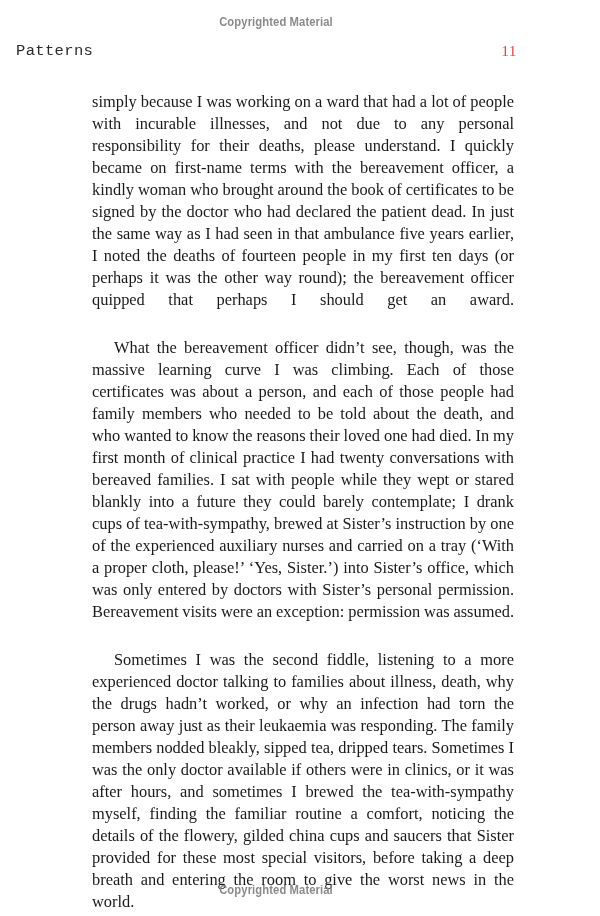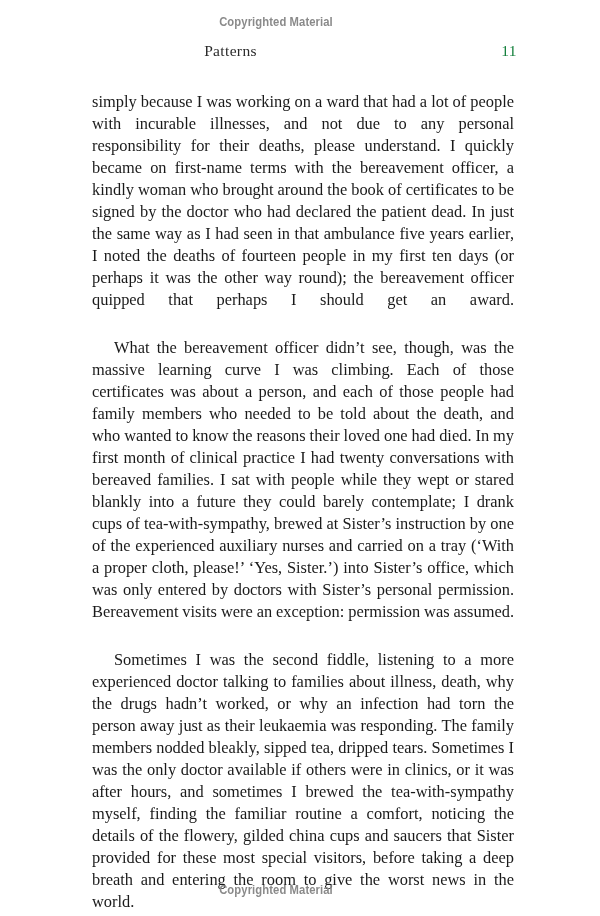--- a/index.html
+++ b/index.html
@@ -50,32 +50,33 @@
     position: absolute;
     left: 88px;
     width: 429px;
     top: 42px;
     height: 20px;
   }
   .running-head .rh-title {
     position: absolute;
     left: 0;
     right: 0;
-    text-align: center;
+    text-align: left;
     font-size: 15.5px;
     letter-spacing: 0.35px;
     color: #2b2b2b;
     transform: translateX(-72px);
+    font-family: Liberation Mono, monospace;
   }
   .running-head .rh-folio {
     position: absolute;
     right: 0;
     top: 0;
     font-size: 15.5px;
-    color: #15803d;
+    color: #ef4444;
     letter-spacing: 0.4px;
   }
 
   
   .text-block {
     position: absolute;
     left: 88px;
     top: 87px;
     width: 430px;
   }

